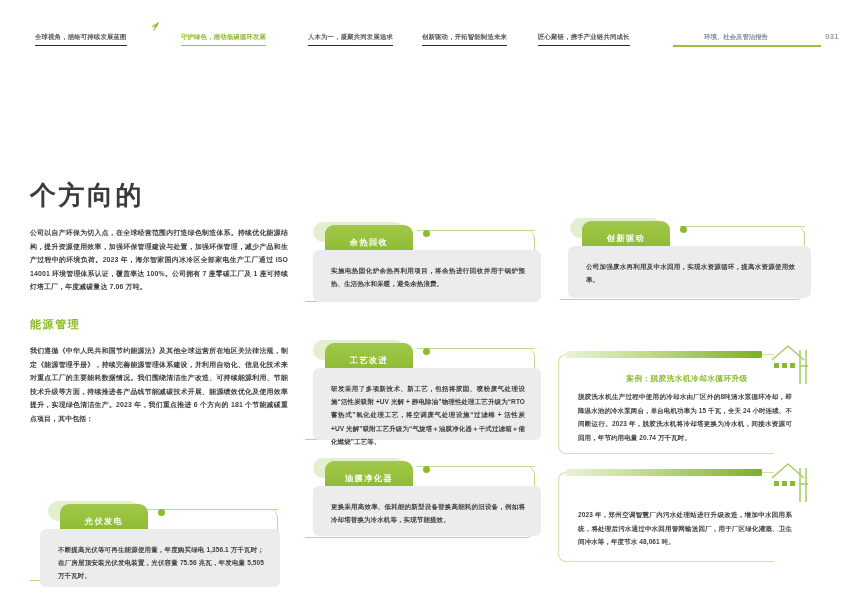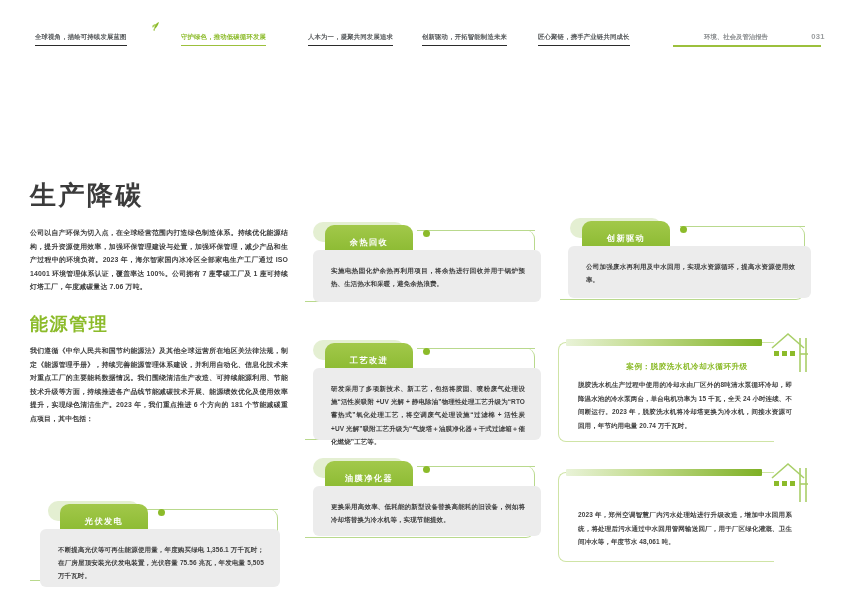--- a/index.html
+++ b/index.html
@@ -53,21 +53,21 @@
     right: 75px;
     font-size: 6.4px;
     font-weight: bold;
     color: #8a8d8f;
     white-space: nowrap;
     line-height: 9px;
   }
   #page-number {
     position: absolute;
     top: 32px;
-    right: 18px;
+    right: 4px;
     font-size: 7.6px;
     font-weight: bold;
     color: #9a9d9f;
     letter-spacing: 0.4px;
     line-height: 9px;
   }
   #footer-rule {
     position: absolute;
     right: 22px;
     top: 45px;
@@ -94,21 +94,21 @@
   .body-para {
     font-size: 6.9px;
     font-weight: bold;
     line-height: 13.6px;
     color: #3f3f3f;
     letter-spacing: 0.15px;
     margin: 0;
     text-align: justify;
   }
   #section-heading {
-    font-size: 18px;
+    font-size: 11px;
     font-weight: bold;
     color: #8cbb2a;
     letter-spacing: 1.6px;
     margin: 22px 0 12px 0;
     line-height: 16px;
   }
 
   
   .card {
     position: absolute;
@@ -243,21 +243,21 @@
   <div class="nav-item" style="left:308px;">人本为一，凝聚共同发展追求</div>
   <div class="nav-item" style="left:422px;">创新驱动，开拓智能制造未来</div>
   <div class="nav-item" style="left:538px;">匠心聚链，携手产业链共同成长</div>
 
   <div id="footer-label">环境、社会及管治报告</div>
   <div id="page-number">031</div>
   <div id="footer-rule"></div>
 </div>
 
 <div id="left-col">
-  <h1 id="page-title">生产降碳</h1>
+  <h1 id="page-title">个方向的</h1>
   <p class="body-para">公司以自产环保为切入点，在全球经营范围内打造绿色制造体系。持续优化能源结构，提升资源使用效率，加强环保管理建设与处置，加强环保管理，减少产品和生产过程中的环境负荷。2023 年，海尔智家国内冰冷区全部家电生产工厂通过 ISO 14001 环境管理体系认证，覆盖率达 100%。公司拥有 7 座零碳工厂及 1 座可持续灯塔工厂，年度减碳量达 7.06 万吨。</p>
   <h2 id="section-heading">能源管理</h2>
   <p class="body-para">我们遵循《中华人民共和国节约能源法》及其他全球运营所在地区关法律法规，制定《能源管理手册》，持续完善能源管理体系建设，并利用自动化、信息化技术来对重点工厂的主要能耗数据情况。我们围绕清洁生产改造、可持续能源利用、节能技术升级等方面，持续推进各产品线节能减碳技术开展、能源绩效优化及使用效率提升，实现绿色清洁生产。2023 年，我们重点推进 6 个方向的 181 个节能减碳重点项目，其中包括：</p>
 </div>
 
 <div class="card" style="left:30px; top:485px; width:258px; height:85px;margin-top:16px;">
   <div class="card-frame" style="width:248px; height:72px;"></div>
   <div class="card-frame-top" style="width:140px; right:10px;"></div>
   <div class="pill-shadow" style="left:18px;"></div>
   <div class="pill" style="left:30px;">光伏发电</div>
@@ -304,21 +304,21 @@
   <div class="card-frame" style="width:245px; height:74px;"></div>
   <div class="card-frame-top" style="width:125px; right:10px;"></div>
   <div class="pill-shadow" style="left:10px;"></div>
   <div class="pill" style="left:22px;">创新驱动</div>
   <div class="pill-dot" style="left:120px;"></div>
   <div class="card-body" style="left:8px; top:28px; width:243px; height:52px;">
     <p class="card-text">公司加强废水再利用及中水回用，实现水资源循环，提高水资源使用效率。</p>
   </div>
 </div>
 
-<div class="case-box" style="left:558px; top:332px; width:258px; height:115px;">
+<div class="case-box" style="left:558px; top:344px; width:258px; height:115px;">
   <div class="case-frame" style="width:216px; height:100px;"></div>
   <div class="case-topbar" style="width:196px;"></div>
   <svg class="case-house" viewBox="0 0 46 42" style="left:212px; width:46px; height:42px;">
     <path d="M2 16 L18 2 L34 16" fill="none" stroke="#a9cf68" stroke-width="1.6"></path>
     <path d="M30 6 L30 40" fill="none" stroke="#a9cf68" stroke-width="1.6"></path>
     <path d="M36 6 L36 40" fill="none" stroke="#a9cf68" stroke-width="1.6"></path>
     <path d="M30 22 L38 22" fill="none" stroke="#a9cf68" stroke-width="1.6"></path>
     <rect x="4" y="19" width="5" height="5" fill="#8cbb2a"></rect>
     <rect x="12" y="19" width="5" height="5" fill="#8cbb2a"></rect>
     <rect x="20" y="19" width="5" height="5" fill="#8cbb2a"></rect>

